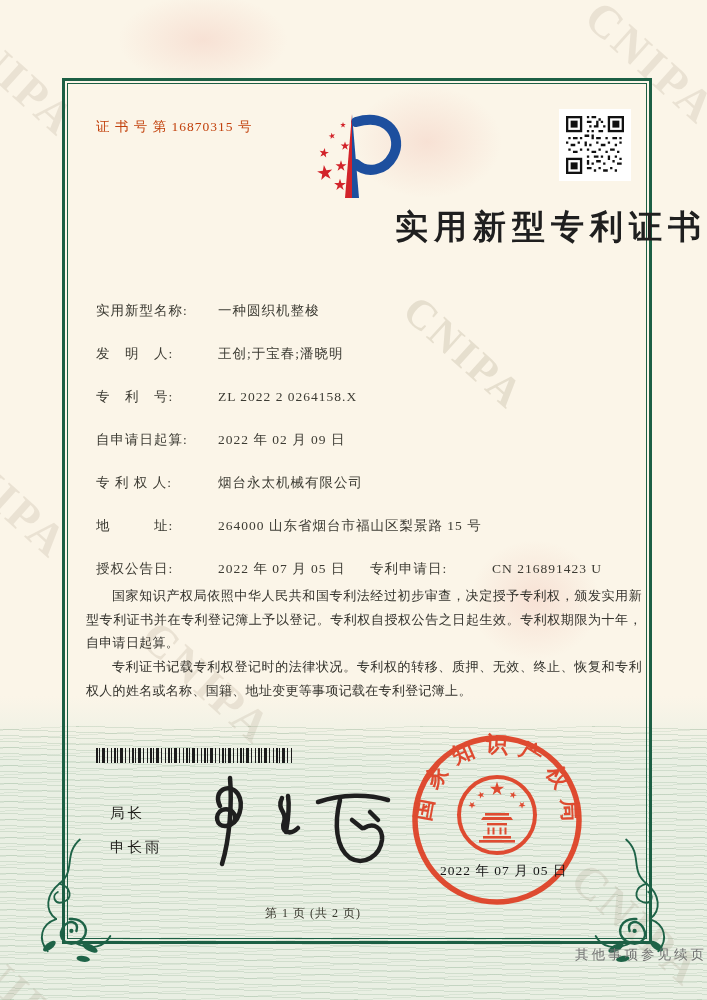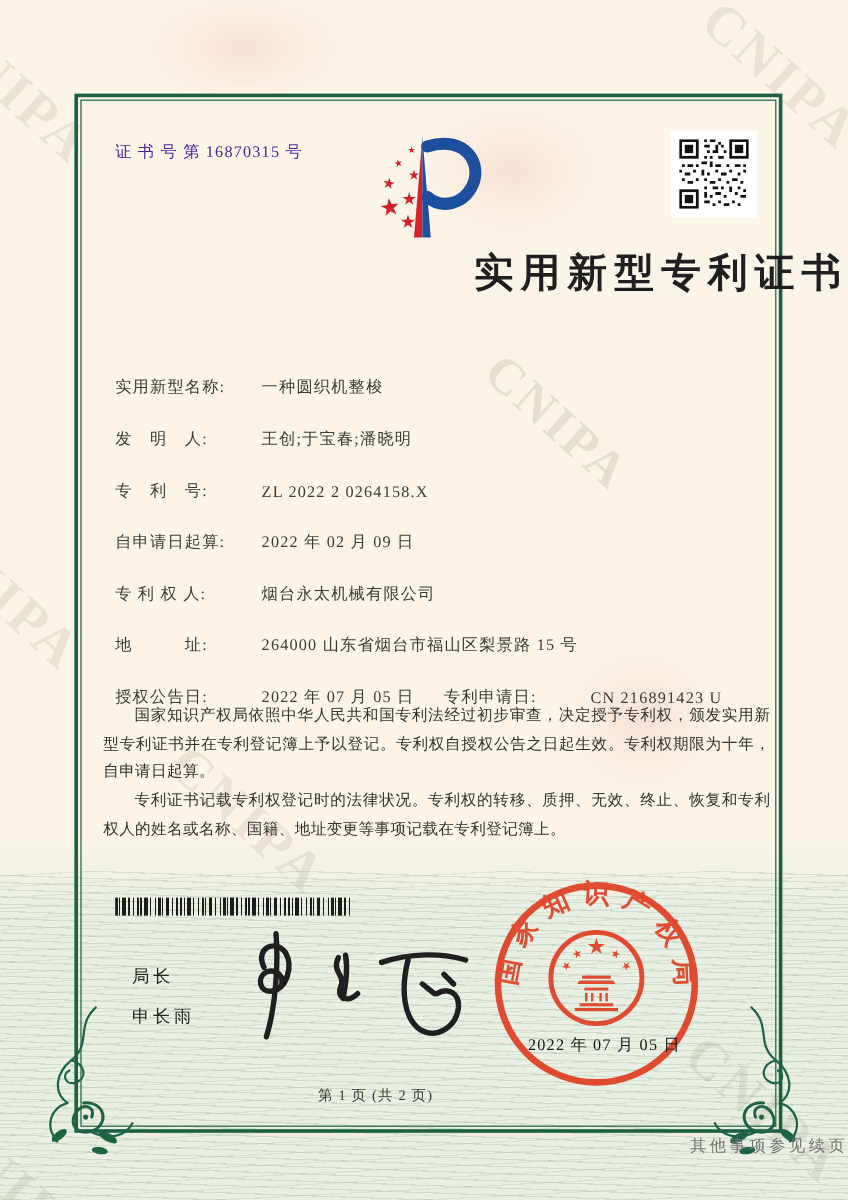--- a/index.html
+++ b/index.html
@@ -24,30 +24,30 @@
   .wm.mid{color:rgba(150,134,106,0.20);font-size:42px;}
   
   .blob{position:absolute;border-radius:50%;
       background:radial-gradient(closest-side, rgba(228,122,110,0.16), rgba(228,122,110,0));}
   
   .frame-outer{position:absolute;left:62px;top:78px;width:584px;height:860px;
       border:3.5px solid var(--frame-green);z-index:2;}
   .frame-inner{position:absolute;left:2px;top:2px;right:2px;bottom:2px;
       border:1px solid var(--frame-green);}
   
-  .cert-no{position:absolute;left:96px;top:118px;font-size:13.5px;letter-spacing:1px;color:#4c1d95;z-index:3;}
+  .cert-no{position:absolute;left:96px;top:118px;font-size:13.5px;letter-spacing:1px;color:#c2410c;z-index:3;}
   .logo{position:absolute;left:295px;top:106px;z-index:3;}
   .qr{position:absolute;left:559px;top:109px;width:72px;height:72px;background:#ffffff;
       display:flex;align-items:center;justify-content:center;z-index:3;}
   .title{position:absolute;left:0;top:205px;width:707px;text-align:right;font-size:33px;
       font-weight:bold;letter-spacing:6px;color:#1f1f1f;z-index:3;}
   
   .fields{position:absolute;left:96px;top:289px;width:524px;font-size:13.5px;
       color:#3c3b33;letter-spacing:1px;z-index:3;}
-  .frow{display:flex;height:43px;align-items:flex-end;}
+  .frow{display:flex;height:43px;align-items:center;}
   .flabel{width:122px;flex:none;}
   .fvalue{flex:1;}
   .fvalue.fixed{flex:none;width:152px;}
   
   .body-text{position:absolute;left:86px;top:584px;width:556px;font-size:13px;
       line-height:1.82;color:#33322c;letter-spacing:0.3px;text-align:justify;z-index:3;}
   .body-text p{margin:0;text-indent:2em;}
   
   .barcode{position:absolute;left:96px;top:748px;width:196px;height:15px;z-index:3;
       background:repeating-linear-gradient(90deg,

